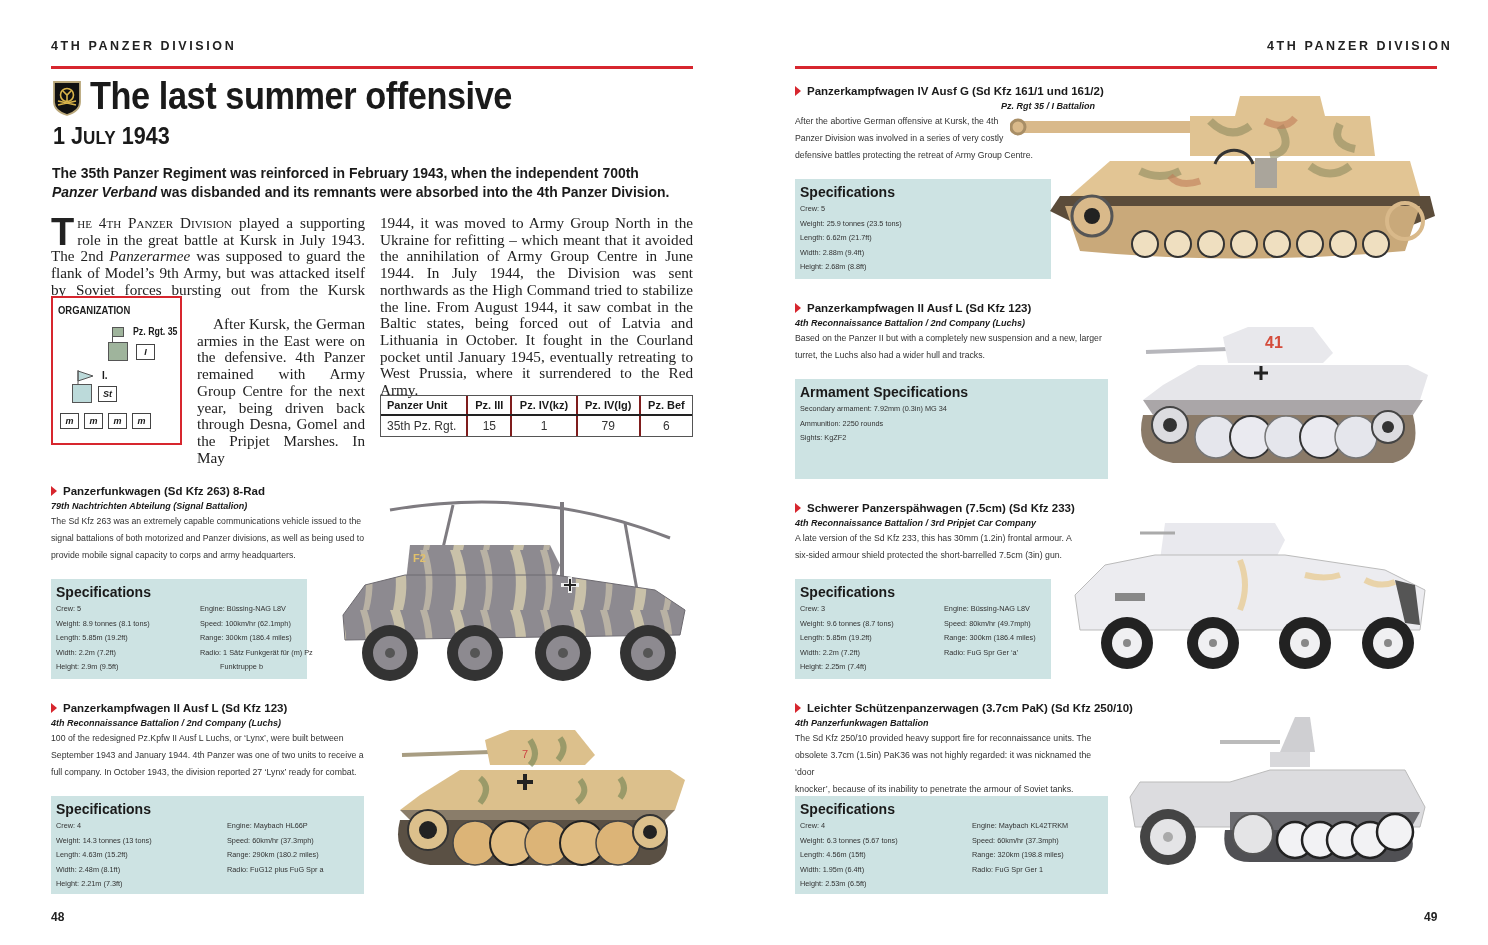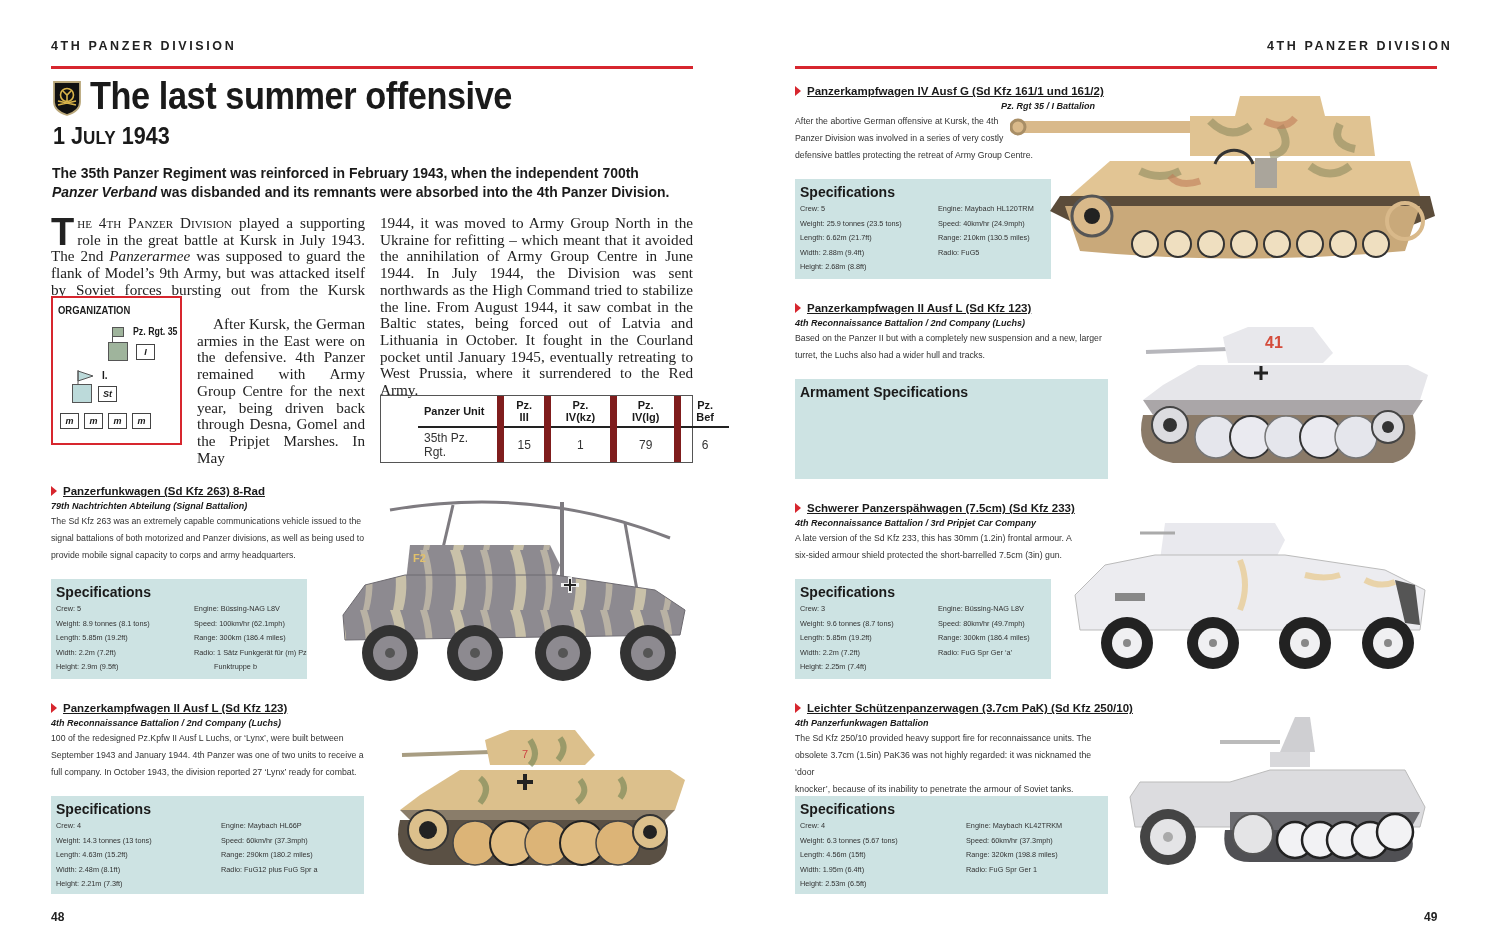--- a/index.html
+++ b/index.html
@@ -13,32 +13,32 @@
   .date .sc { font-size: 19px; }
   .lead { font-family: "Liberation Sans", sans-serif; font-weight: 700; font-size: 15.5px; line-height: 19px; color: #1a1a1a; transform: scaleX(0.9); transform-origin: left; width: 700px; }
   .lead i { font-style: italic; }
   .body-text { font-family: "Liberation Serif", serif; font-size: 15.2px; line-height: 16.7px; color: #222; text-align: justify; }
   .body-text .drop { float: left; font-family: "Liberation Sans", sans-serif; font-weight: 700; font-size: 38px; line-height: 30px; margin: 2px 3px 0 0; color: #222; }
   .body-text .smallcaps { font-variant: small-caps; }
   .org-box { border: 2px solid #d7262e; background: #fff; }
   .org-title { font-weight: 700; font-size: 10.5px; transform: scaleX(0.9); transform-origin: left; }
   .sym { border: 1px solid #444; background: #fff; font-size: 9px; font-style: italic; font-weight: 700; display: flex; align-items: center; justify-content: center; }
   .unit-table { border-collapse: collapse; font-size: 11px; }
-  .unit-table th, .unit-table td { border-left: 7px solid #7f1d1d; padding: 3px 6px; text-align: center; }
+  .unit-table th, .unit-table td { border-left: 2px solid #7f1d1d; padding: 3px 6px; text-align: center; }
   .unit-table th:first-child, .unit-table td:first-child { border-left: none; text-align: left; }
   .unit-table th { font-weight: 700; border-bottom: 2px solid #222; }
   .unit-table td { font-weight: 400; color: #333; }
   .tbl-wrap { border: 1px solid #555; }
-  .veh-title { font-weight: 700; font-size: 11.5px; color: #1a1a1a; white-space: nowrap; text-decoration: underline; }
+  .veh-title { font-weight: 700; font-size: 11.5px; color: #1a1a1a; white-space: nowrap; }
   .veh-title .tri { display: inline-block; width: 0; height: 0; border-top: 5px solid transparent; border-bottom: 5px solid transparent; border-left: 6px solid #d7262e; margin-right: 6px; vertical-align: -1px; }
   .veh-sub { font-weight: 700; font-style: italic; font-size: 9px; color: #1a1a1a; white-space: nowrap; }
   .veh-desc { font-size: 9.4px; line-height: 17px; color: #333; transform: scaleX(0.93); transform-origin: left; }
   .spec-box { background: #cde3e3; padding: 5px 5px; }
   .spec-title { font-weight: 700; font-size: 14px; color: #1a1a1a; margin-bottom: 2px; }
-  .spec-grid { display: grid; grid-template-columns: 1fr 1fr; }
+  .spec-grid { display: grid; grid-template-columns: 1fr 1fr; column-gap: 6px; }
   .spec-col div { font-size: 7.3px; line-height: 14.6px; color: #333; white-space: nowrap; }
   .page-num { font-weight: 700; font-size: 12px; color: #222; }
   svg { display: block; }
 </style>
 </head>
 <body>
 
 <div class="abs running-head" style="left:51px; top:39px;">4TH PANZER DIVISION</div>
 <div class="abs red-rule" style="left:51px; top:66px; width:642px;"></div>
 
@@ -91,21 +91,21 @@
   <div class="abs sym" style="left:31px; top:115px; width:19px; height:16px;">m</div>
   <div class="abs sym" style="left:55px; top:115px; width:19px; height:16px;">m</div>
   <div class="abs sym" style="left:79px; top:115px; width:19px; height:16px;">m</div>
 </div>
 
 <div class="abs body-text" style="left:380px; top:215px; width:313px;">
   <span>1944, it was moved to Army Group North in the Ukraine for refitting – which meant that it avoided the annihilation of Army Group Centre in June 1944. In July 1944, the Division was sent northwards as the High Command tried to stabilize the line. From August 1944, it saw combat in the Baltic states, being forced out of Latvia and Lithuania in October. It fought in the Courland pocket until January 1945, eventually retreating to West Prussia, where it surrendered to the Red Army.</span>
 </div>
 
 <div class="abs tbl-wrap" style="left:380px; top:395px; width:313px;">
-  <table class="unit-table" style="width:100%;margin-left:37px;">
+  <table class="unit-table" style="width:100%;">
     <thead>
       <tr>
         <th>Panzer Unit</th>
         <th>Pz. III</th>
         <th>Pz. IV(kz)</th>
         <th>Pz. IV(lg)</th>
         <th>Pz. Bef</th>
       </tr>
     </thead>
     <tbody>
@@ -258,26 +258,20 @@
 <div class="abs spec-box" style="left:795px; top:179px; width:256px; height:100px;">
   <div class="spec-title">Specifications</div>
   <div class="spec-grid" style="grid-template-columns: 138px 1fr;">
     <div class="spec-col">
       <div>Crew: 5</div>
       <div>Weight: 25.9 tonnes (23.5 tons)</div>
       <div>Length: 6.62m (21.7ft)</div>
       <div>Width: 2.88m (9.4ft)</div>
       <div>Height: 2.68m (8.8ft)</div>
     </div>
-    <div class="spec-col">
-      <div>Engine: Maybach HL120TRM</div>
-      <div>Speed: 40km/hr (24.9mph)</div>
-      <div>Range: 210km (130.5 miles)</div>
-      <div>Radio: FuG5</div>
-    </div>
   </div>
 </div>
 <div class="abs" style="left:1010px; top:86px;">
   <svg width="440" height="185" viewBox="0 0 440 185">
     <rect x="0" y="35" width="185" height="12" rx="4" fill="#d9b98a"></rect>
     <circle cx="8" cy="41" r="7" fill="none" stroke="#a88e66" stroke-width="3"></circle>
     <path d="M230 10 H310 L315 30 H225 Z" fill="#e0c392"></path>
     <path d="M180 30 H360 L365 70 H180 Z" fill="#e0c392"></path>
     <path d="M100 75 H400 L410 110 H60 Z" fill="#e2c594"></path>
     <path d="M200 35 q20 20 40 5 M270 40 q15 25 -10 30 M330 38 q-10 20 15 25 M130 85 q20 10 40 0 M300 80 q20 15 40 0" stroke="#8d8a5f" stroke-width="8" fill="none" opacity="0.6"></path>
@@ -306,20 +300,25 @@
   <div class="veh-title"><span class="tri"></span><span>Panzerkampfwagen II Ausf L (Sd Kfz 123)</span></div>
   <div class="veh-sub" style="margin-top:4px;">4th Reconnaissance Battalion / 2nd Company (Luchs)</div>
   <div class="veh-desc" style="margin-top:1px; width:330px;">
     <div>Based on the Panzer II but with a completely new suspension and a new, larger</div>
     <div>turret, the Luchs also had a wider hull and tracks.</div>
   </div>
 </div>
 <div class="abs spec-box" style="left:795px; top:379px; width:313px; height:100px;">
   <div class="spec-title">Armament Specifications</div>
   <div class="spec-grid" style="grid-template-columns: 166px 1fr;">
+    <div class="spec-col">
+      <div>Secondary armament: 7.92mm (0.3in) MG 34</div>
+      <div>Ammunition: 2250 rounds</div>
+      <div>Sights: KgZF2</div>
+    </div>
   </div>
 </div>
 <div class="abs" style="left:1128px; top:315px;">
   <svg width="310" height="160" viewBox="0 0 310 160">
     <line x1="18" y1="37" x2="100" y2="34" stroke="#b7b7bc" stroke-width="4"></line>
     <path d="M95 22 L120 12 H185 L205 38 L195 48 H100 Z" fill="#e8e8ec"></path>
     <text x="137" y="33" font-family="Liberation Sans, sans-serif" font-size="16" font-weight="700" fill="#d44b3a">41</text>
     <path d="M70 50 H280 L300 60 L292 85 H15 L35 70 Z" fill="#e6e6ea"></path>
     <g transform="translate(133,58)">
         <rect x="-7" y="-1.5" width="14" height="3" fill="#222"></rect>

